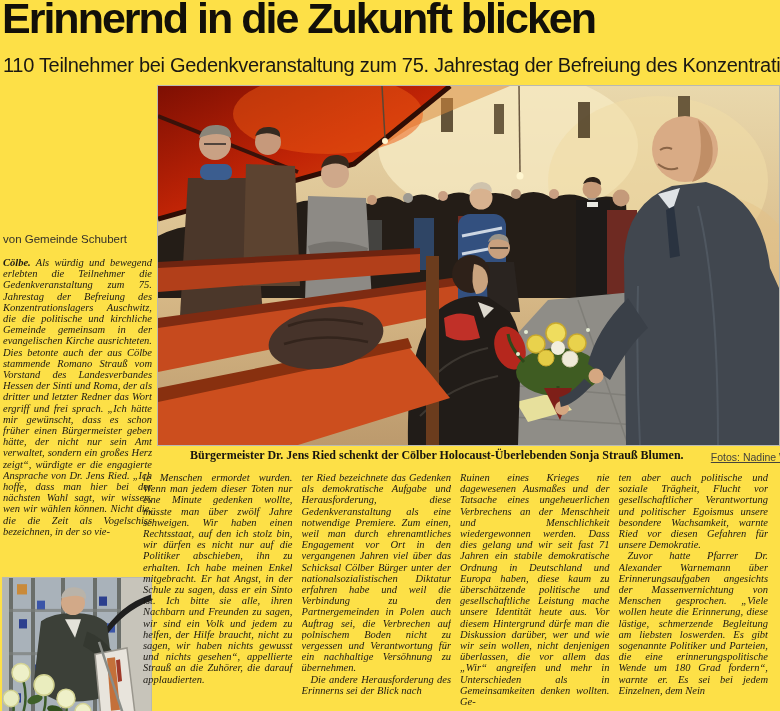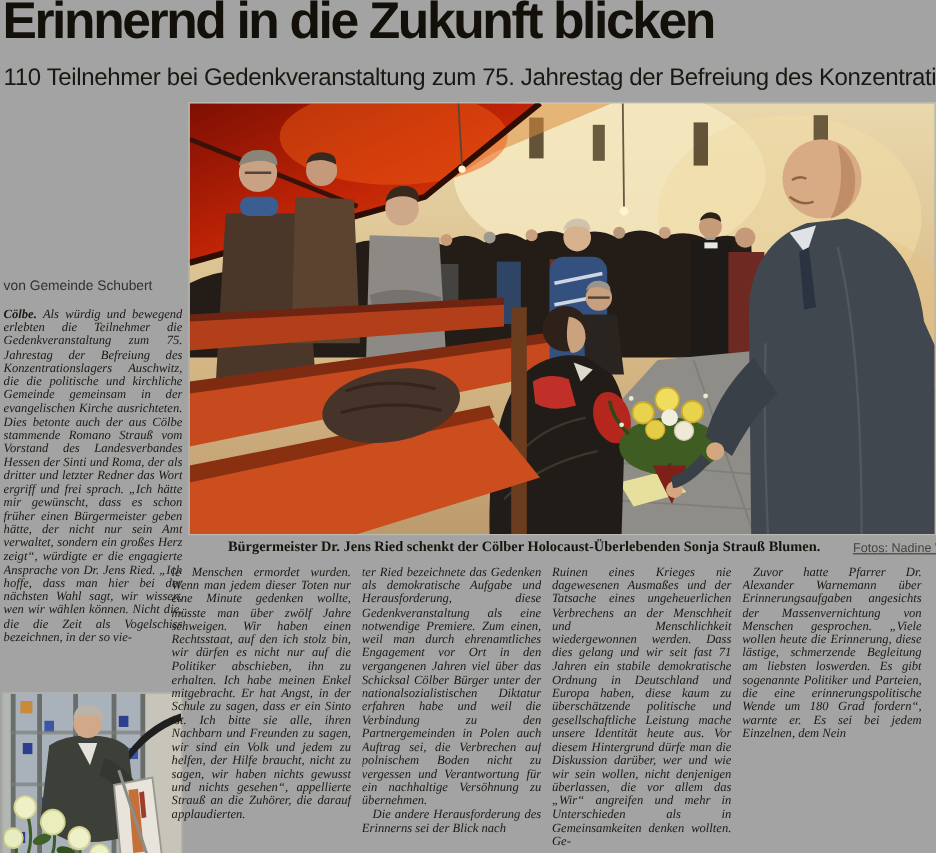--- a/index.html
+++ b/index.html
@@ -1,18 +1,18 @@
 <!DOCTYPE html>
 <html lang="de"><head>
 <meta charset="utf-8">
 <style>
   html,body{margin:0;padding:0;}
   .page{
     position:relative; width:780px; height:711px; overflow:hidden;
-    background:#a3a3a3;
+    background:#fde047;
     font-family:"Liberation Sans", sans-serif;
     color:#17140f;
   }
   .headline{
     position:absolute; left:2px; top:-6px; width:778px; margin:0;
     font-family:"Liberation Sans", sans-serif;
     font-weight:bold; font-size:43px; line-height:1.16; letter-spacing:-2px;
     color:#121009; white-space:nowrap;
   }
   .subhead{
@@ -280,17 +280,18 @@
       <p class="bodytext">le Menschen ermordet wurden. Wenn man jedem dieser Toten nur eine Minute gedenken wollte, müsste man über zwölf Jahre schweigen. Wir haben einen Rechtsstaat, auf den ich stolz bin, wir dürfen es nicht nur auf die Politiker abschieben, ihn zu erhalten. Ich habe meinen Enkel mitgebracht. Er hat Angst, in der Schule zu sagen, dass er ein Sinto ist. Ich bitte sie alle, ihren Nachbarn und Freunden zu sagen, wir sind ein Volk und jedem zu helfen, der Hilfe braucht, nicht zu sagen, wir haben nichts gewusst und nichts gesehen“, appellierte Strauß an die Zuhörer, die darauf applaudierten.</p>
     </div>
     <div class="col">
       <p class="bodytext">ter Ried bezeichnete das Gedenken als demokratische Aufgabe und Herausforderung, diese Gedenkveranstaltung als eine notwendige Premiere. Zum einen, weil man durch ehrenamtliches Engagement vor Ort in den vergangenen Jahren viel über das Schicksal Cölber Bürger unter der nationalsozialistischen Diktatur erfahren habe und weil die Verbindung zu den Partnergemeinden in Polen auch Auftrag sei, die Verbrechen auf polnischem Boden nicht zu vergessen und Verantwortung für ein nachhaltige Versöhnung zu übernehmen.</p>
       <p class="bodytext indent">Die andere Herausforderung des Erinnerns sei der Blick nach</p>
     </div>
     <div class="col">
       <p class="bodytext">Ruinen eines Krieges nie dagewesenen Ausmaßes und der Tatsache eines ungeheuerlichen Verbrechens an der Menschheit und Menschlichkeit wiedergewonnen werden. Dass dies gelang und wir seit fast 71 Jahren ein stabile demokratische Ordnung in Deutschland und Europa haben, diese kaum zu überschätzende politische und gesellschaftliche Leistung mache unsere Identität heute aus. Vor diesem Hintergrund dürfe man die Diskussion darüber, wer und wie wir sein wollen, nicht denjenigen überlassen, die vor allem das „Wir“ angreifen und mehr in Unterschieden als in Gemeinsamkeiten denken wollten. Ge-</p>
     </div>
     <div class="col">
+      <p class="bodytext">ten aber auch politische und soziale Trägheit, Flucht vor gesellschaftlicher Verantwortung und politischer Egoismus unsere besondere Wachsamkeit, warnte Ried vor diesen Gefahren für unsere Demokratie.</p>
       <p class="bodytext indent">Zuvor hatte Pfarrer Dr. Alexander Warnemann über Erinnerungsaufgaben angesichts der Massenvernichtung von Menschen gesprochen. „Viele wollen heute die Erinnerung, diese lästige, schmerzende Begleitung am liebsten loswerden. Es gibt sogenannte Politiker und Parteien, die eine erinnerungspolitische Wende um 180 Grad fordern“, warnte er. Es sei bei jedem Einzelnen, dem Nein</p>
     </div>
   </div>
 
 </div>
 
 </body></html>

